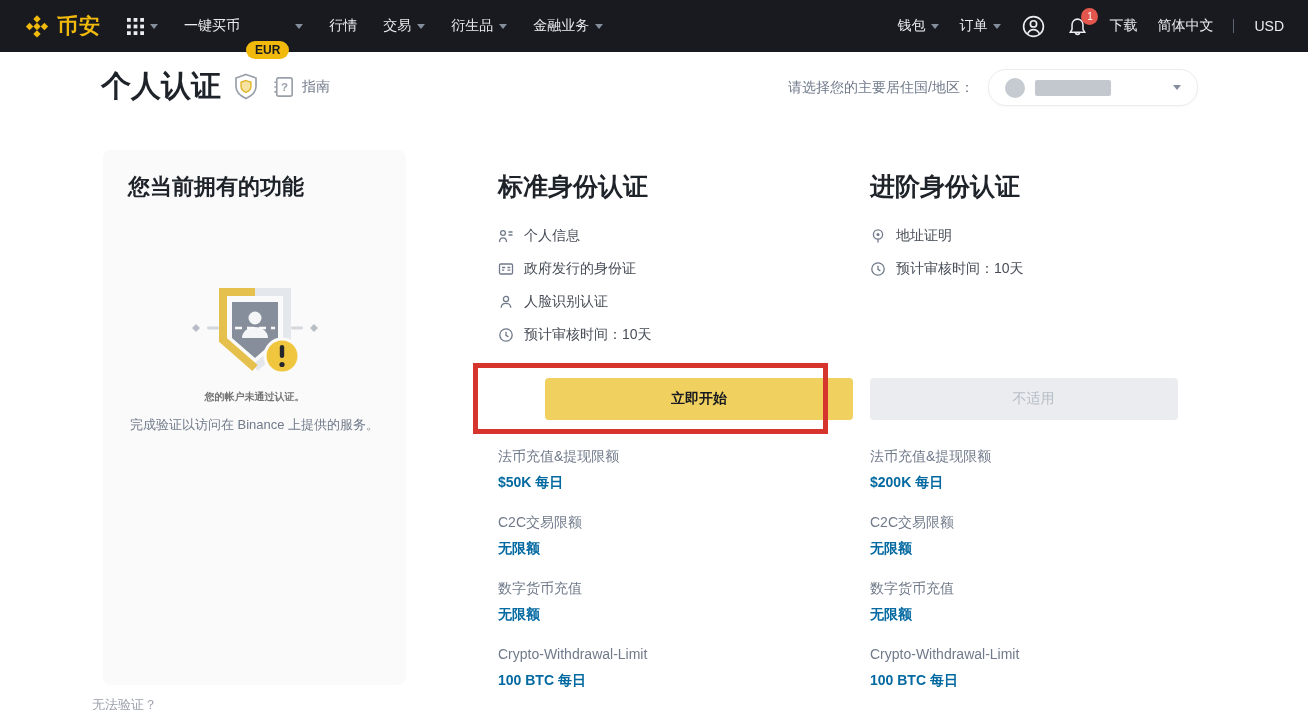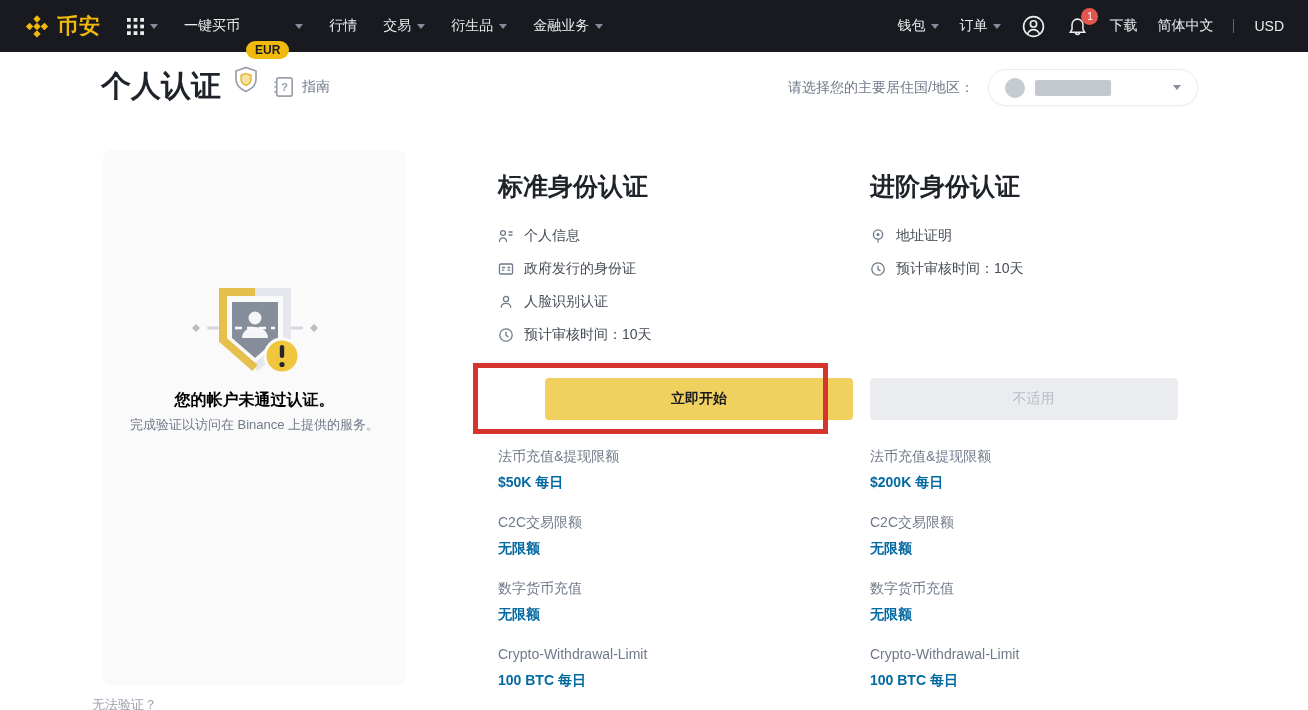--- a/index.html
+++ b/index.html
@@ -24,42 +24,42 @@
   .caret { width:0; height:0; border-left:4px solid transparent; border-right:4px solid transparent; border-top:5px solid #848E9C; }
   .eur-badge { background:#F0B90B; color:#181A20; font-size:12px; font-weight:bold; padding:2px 9px; border-radius:10px;margin-top:48px; }
   .divider-v { width:1px; height:14px; background:#5E6673; }
   .icon-btn { position:relative; display:flex; align-items:center; cursor:pointer; }
   .noti-badge {
     position:absolute; top:-7px; right:-9px; min-width:17px; height:17px;
     background:#E2564D; color:#fff; font-size:10px; border-radius:50%;
     display:flex; align-items:center; justify-content:center;
   }
   
-  .page-title-row { position:absolute; left:101px; top:66px; display:flex; gap:13px; }
+  .page-title-row { position:absolute; left:101px; top:66px; display:flex; align-items:center; gap:13px; }
   .page-title { font-size:30px; font-weight:bold; color:#1E2329; }
   .guide-group { display:flex; align-items:center; gap:6px; cursor:pointer; }
   .guide-label { font-size:14px; color:#707A8A; }
   .residence-row { position:absolute; top:69px; right:110px; display:flex; align-items:center; gap:14px; }
   .residence-label { font-size:14px; color:#707A8A; }
   .residence-select {
     width:210px; height:37px; border:1px solid #EAECEF; border-radius:18px;
     background:#fff; display:flex; align-items:center; padding:0 16px; gap:10px; cursor:pointer;
     box-shadow:0 1px 3px rgba(0,0,0,0.03);
   }
   .flag-placeholder { width:20px; height:20px; border-radius:50%; background:#C6CAD1; }
   .country-placeholder { width:76px; height:16px; border-radius:2px; background:#C3C7CE; }
   .residence-caret { margin-left:auto; }
   
   .left-card {
     position:absolute; left:103px; top:150px; width:303px; height:535px;
     background:#FAFAFA; border-radius:8px;
   }
   .left-card-title { padding:22px 0 0 25px; font-size:22px; font-weight:bold; color:#1E2329; }
   .shield-illustration { position:absolute; left:50%; transform:translateX(-50%); top:130px; }
-  .status-title { position:absolute; top:240px; width:100%; text-align:center; font-size:16px; font-weight:bold; color:#000000; }
+  .status-title { position:absolute; top:240px; width:100%; text-align:center; font-size:10px; font-weight:bold; color:#737373; }
   .status-desc { position:absolute; top:266px; width:100%; text-align:center; font-size:13px; color:#707A8A; }
   
   .col-title { position:absolute; top:170px; font-size:25px; font-weight:bold; color:#1E2329; }
   .col-standard-title { left:498px; }
   .col-advanced-title { left:870px; }
   .feature-list { position:absolute; top:226px; display:flex; flex-direction:column; }
   .feature-list.standard { left:498px; }
   .feature-list.advanced { left:870px; }
   .feature-item { display:flex; align-items:center; gap:10px; height:20px; margin-bottom:13px; font-size:14px; color:#474D57; }
   .feature-item svg { flex:0 0 auto; }
@@ -203,20 +203,21 @@
 <div class="residence-row">
   <span class="residence-label">请选择您的主要居住国/地区：</span>
   <div class="residence-select">
     <span class="flag-placeholder"></span>
     <span class="country-placeholder"></span>
     <span class="caret residence-caret"></span>
   </div>
 </div>
 
 <div class="left-card">
+  <div class="left-card-title">您当前拥有的功能</div>
   <svg class="shield-illustration" width="140" height="106" viewBox="0 0 140 106">
 
     <polygon points="11,44 15,48 11,52 7,48" fill="#B9BEC6"></polygon>
     <rect x="22" y="46.6" width="12" height="2.8" rx="1.4" fill="#D4D7DC"></rect>
     <polygon points="129,44 133,48 129,52 125,48" fill="#B9BEC6"></polygon>
     <rect x="106" y="46.6" width="12" height="2.8" rx="1.4" fill="#D4D7DC"></rect>
 
     <path d="M70 12 L102 12 L102 60 L70 88" fill="none" stroke="#E4E7EB" stroke-width="8"></path>
     <path d="M70 12 L38 12 L38 60 L70 88" fill="none" stroke="#E6C04C" stroke-width="8"></path>
 

